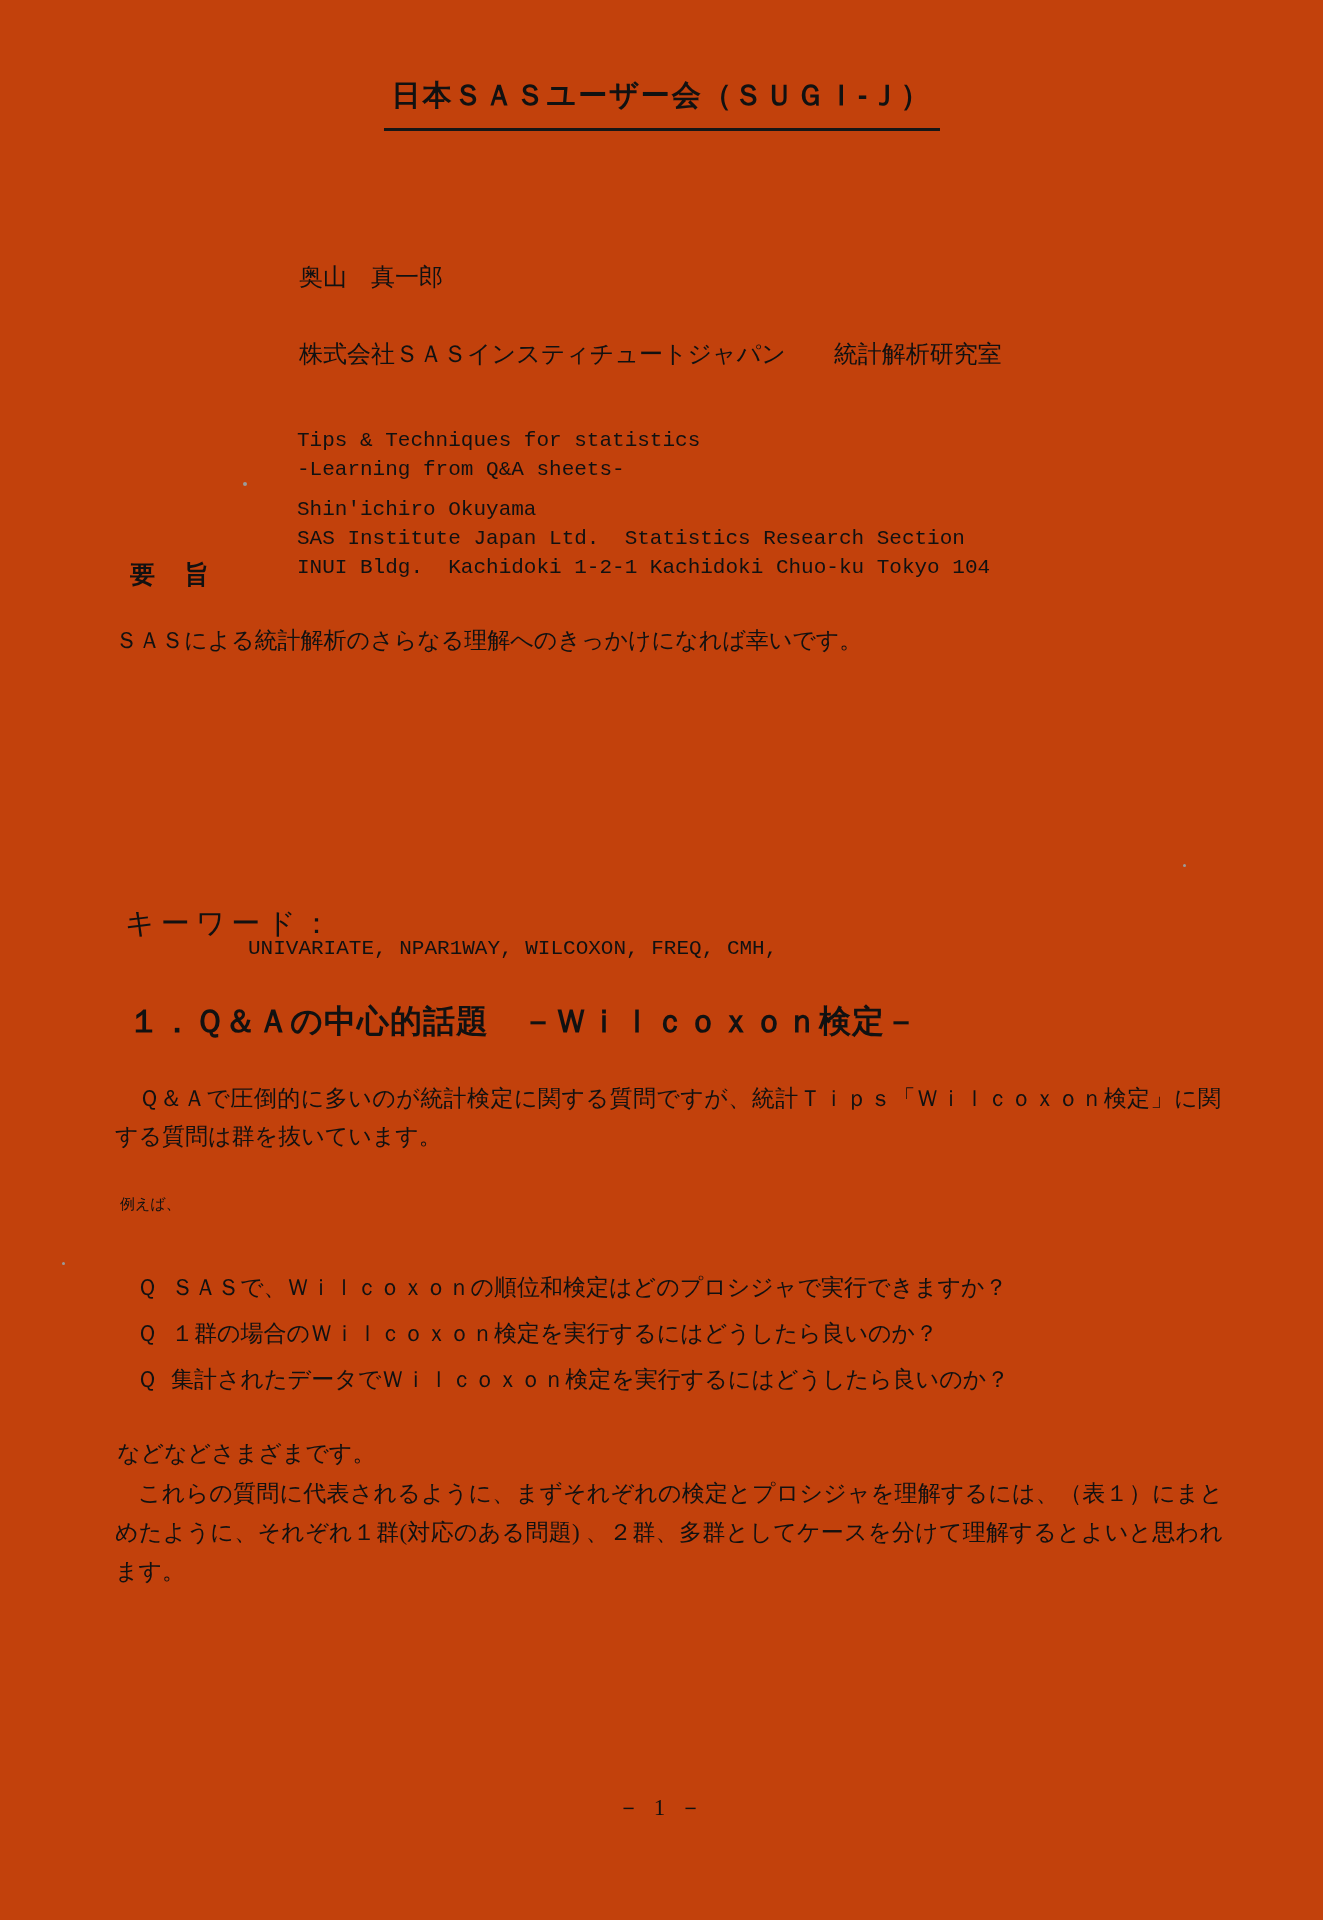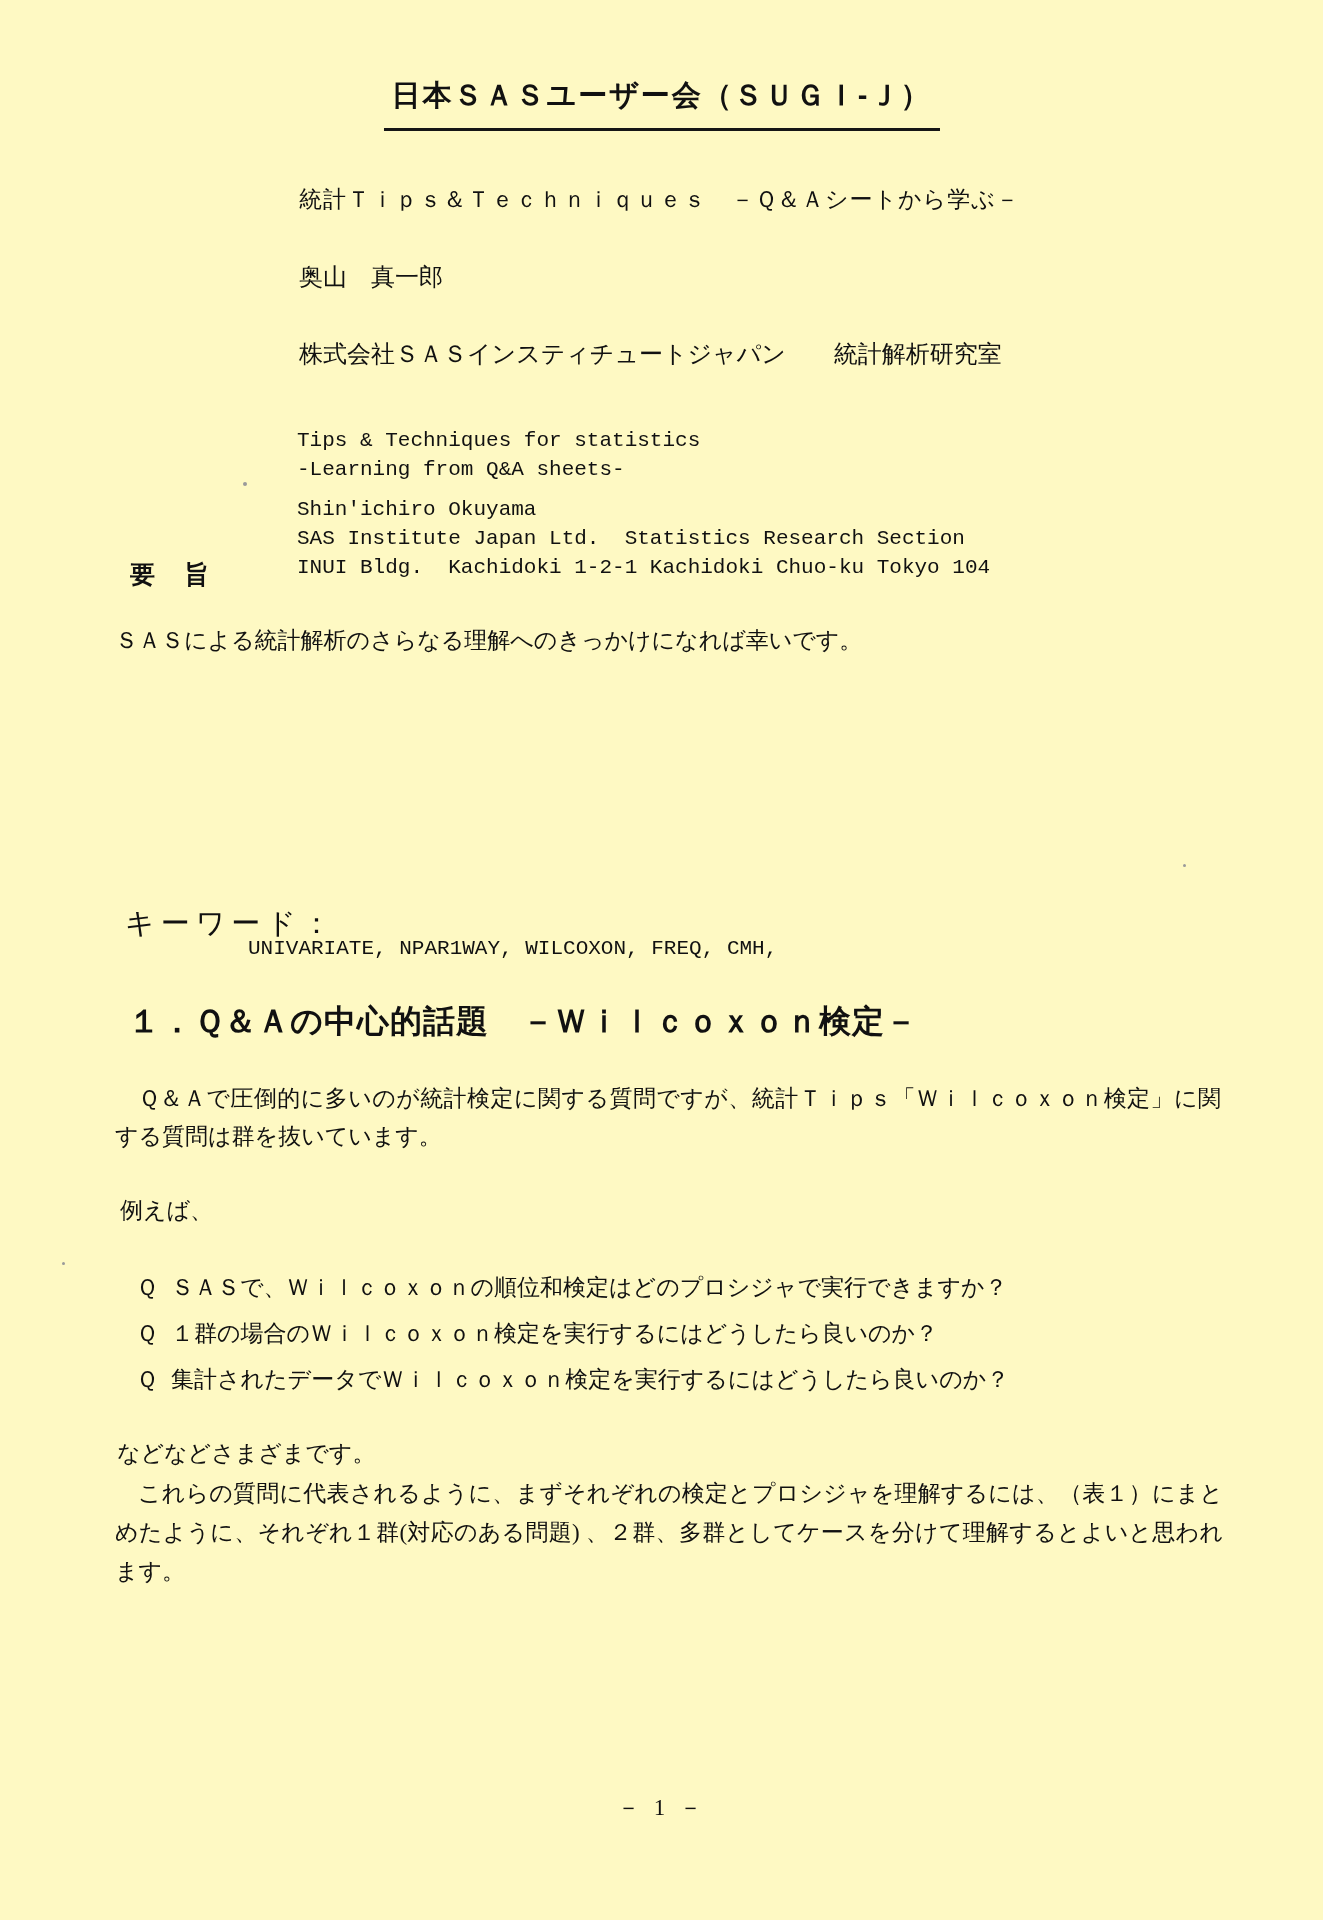--- a/index.html
+++ b/index.html
@@ -5,21 +5,21 @@
   html, body {
     margin: 0;
     padding: 0;
     background: #e8e8e8;
   }
   .page {
     position: relative;
     width: 1323px;
     height: 1920px;
     margin: 0 auto;
-    background: #fef9c3;
+    background: #c2410c;
     color: #111111;
     overflow: hidden;
     font-family: "Liberation Serif", serif;
   }
   .doc-title {
     position: absolute;
     top: 76px;
     left: 50%;
     transform: translateX(-50%);
     font-family: "Liberation Sans", sans-serif;
@@ -119,21 +119,21 @@
     width: 1106px;
     font-size: 23px;
     line-height: 38px;
     text-align: justify;
     word-break: break-all;
   }
   .example-lead {
     position: absolute;
     top: 1195px;
     left: 120px;
-    font-size: 23px;
+    font-size: 15px;
     white-space: nowrap;
     text-align: center;
   }
   .q-list {
     position: absolute;
     top: 1272px;
     left: 136px;
   }
   .q-row {
     display: flex;
@@ -177,21 +177,20 @@
     border-radius: 50%;
   }
 </style>
 </head>
 <body>
 
 <div class="page">
 
   <div class="doc-title">日本ＳＡＳユーザー会（ＳＵＧＩ-Ｊ）</div>
 
-  <div class="subtitle">統計Ｔｉｐｓ＆Ｔｅｃｈｎｉｑｕｅｓ　－Ｑ＆Ａシートから学ぶ－</div>
 
   <div class="author-jp">奥山　真一郎</div>
 
   <div class="affil-jp">株式会社ＳＡＳインスティチュートジャパン　　統計解析研究室</div>
 
   <div class="en-block">
     <div class="mono">Tips &amp; Techniques for statistics</div>
     <div class="mono">-Learning from Q&amp;A sheets-</div>
     <div class="en-author-group">
       <div class="mono">Shin'ichiro Okuyama</div>

